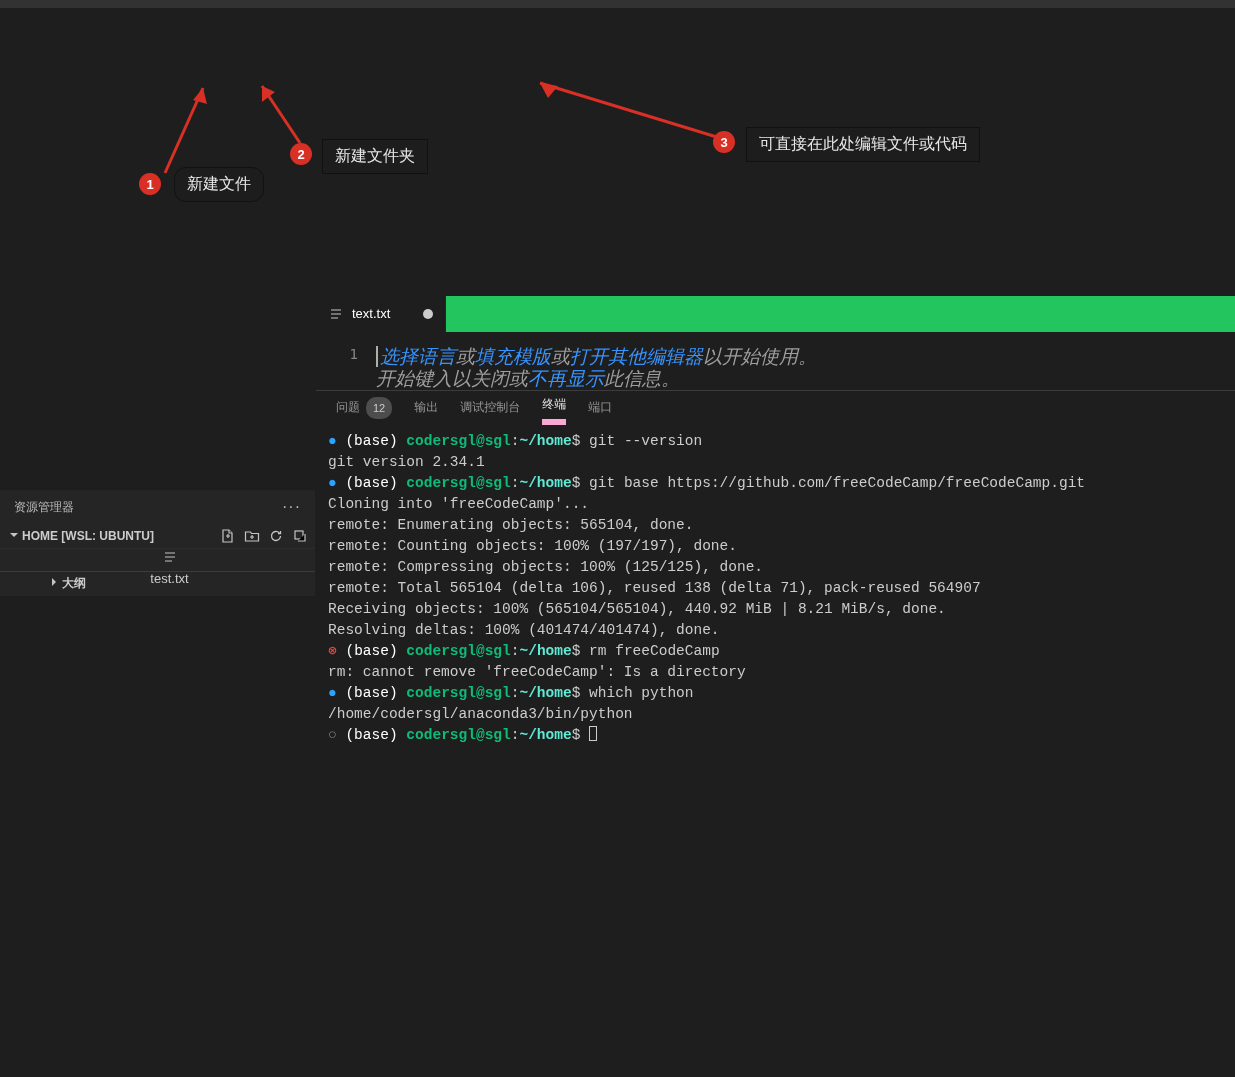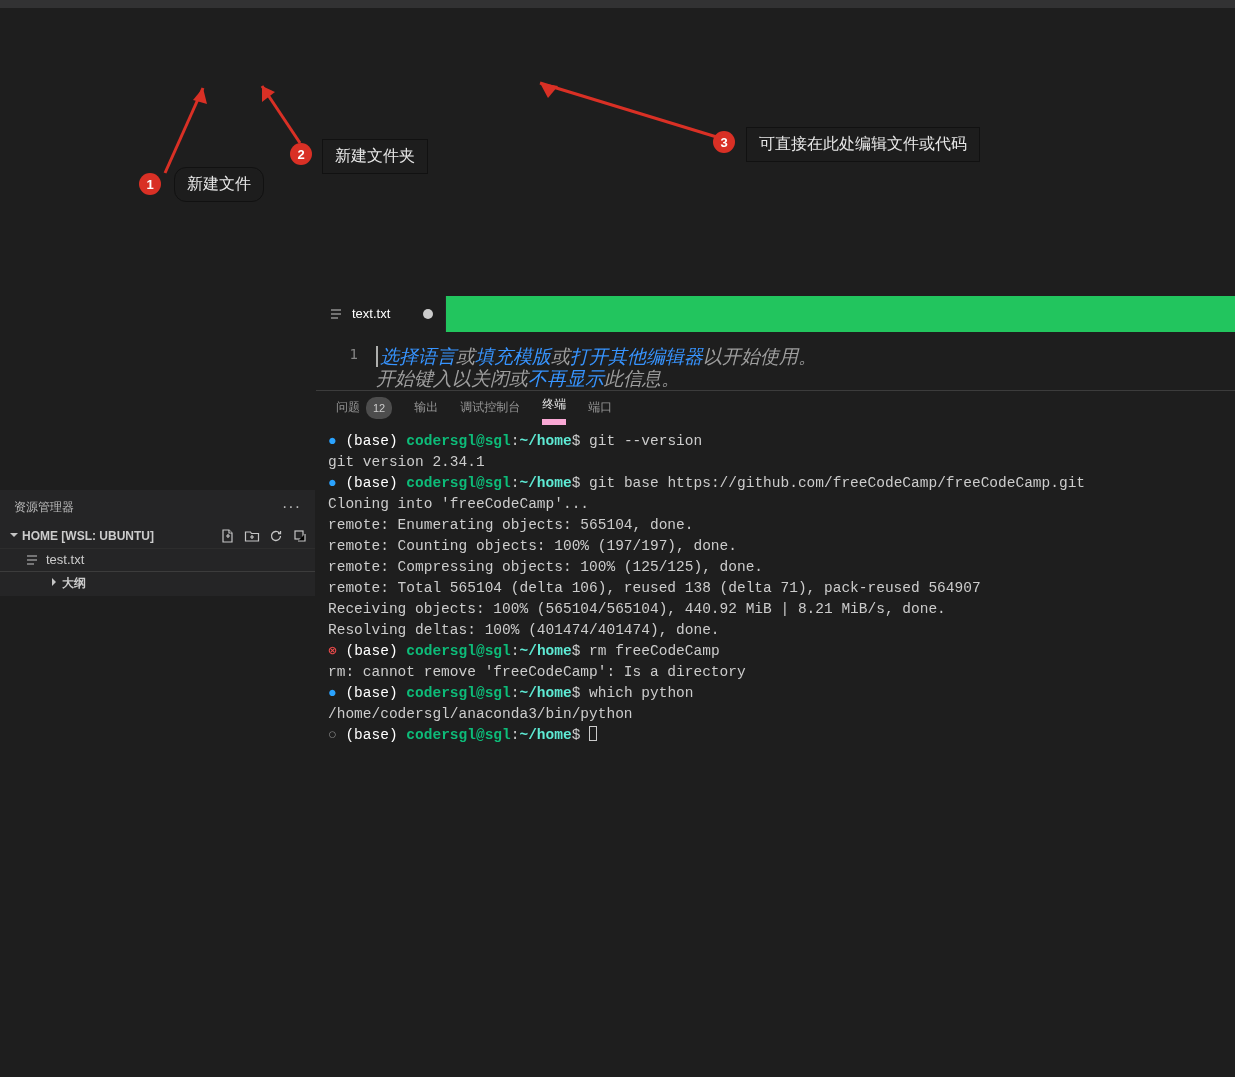--- a/index.html
+++ b/index.html
@@ -20,21 +20,21 @@
 .explorer-header .dots { color: #bbb; font-size: 16px; letter-spacing: 1px; }
 .folder-header {
   height: 24px; display: flex; align-items: center; padding: 0 6px;
   font-weight: bold; color: #cccccc; font-size: 12px;
   border-bottom: 1px solid #2d2d2d;
 }
 .folder-header .chev { width: 16px; display: inline-block; text-align: center; }
 .folder-header .title { flex: 1; }
 .folder-actions { display: flex; gap: 6px; }
 .folder-actions .ic { width: 18px; height: 18px; display: flex; align-items: center; justify-content: center; color: #c5c5c5; }
-.file-row { height: 22px; display: flex; align-items: center; padding-left: 24px; color: #cccccc; font-size: 13px; gap: 6px; }
+.file-row { height: 22px; display: flex; align-items: center; padding-left: 24px; color: #cccccc; font-size: 13px; gap: 6px; flex-direction: column; }
 .file-row .file-ic { width: 16px; height: 16px; display: flex; align-items: center; justify-content: center; color: #c5c5c5; }
 .spacer { flex: 1; }
 .sidebar-bottom { border-top: 1px solid #3c3c3c; padding-left: 40px; }
 .sidebar-bottom .row { height: 24px; display: flex; align-items: center; padding: 0 6px; font-size: 12px; font-weight: bold; color: #cccccc; }
 .sidebar-bottom .row .chev { width: 16px; text-align: center; }
 
 .editor-area { flex: 1; display: flex; flex-direction: column; background: #1e1e1e; }
 .tabs-row { height: 36px; background: #22c55e; display: flex; }
 .tab {
   background: #1e1e1e; height: 36px; padding: 0 12px;

